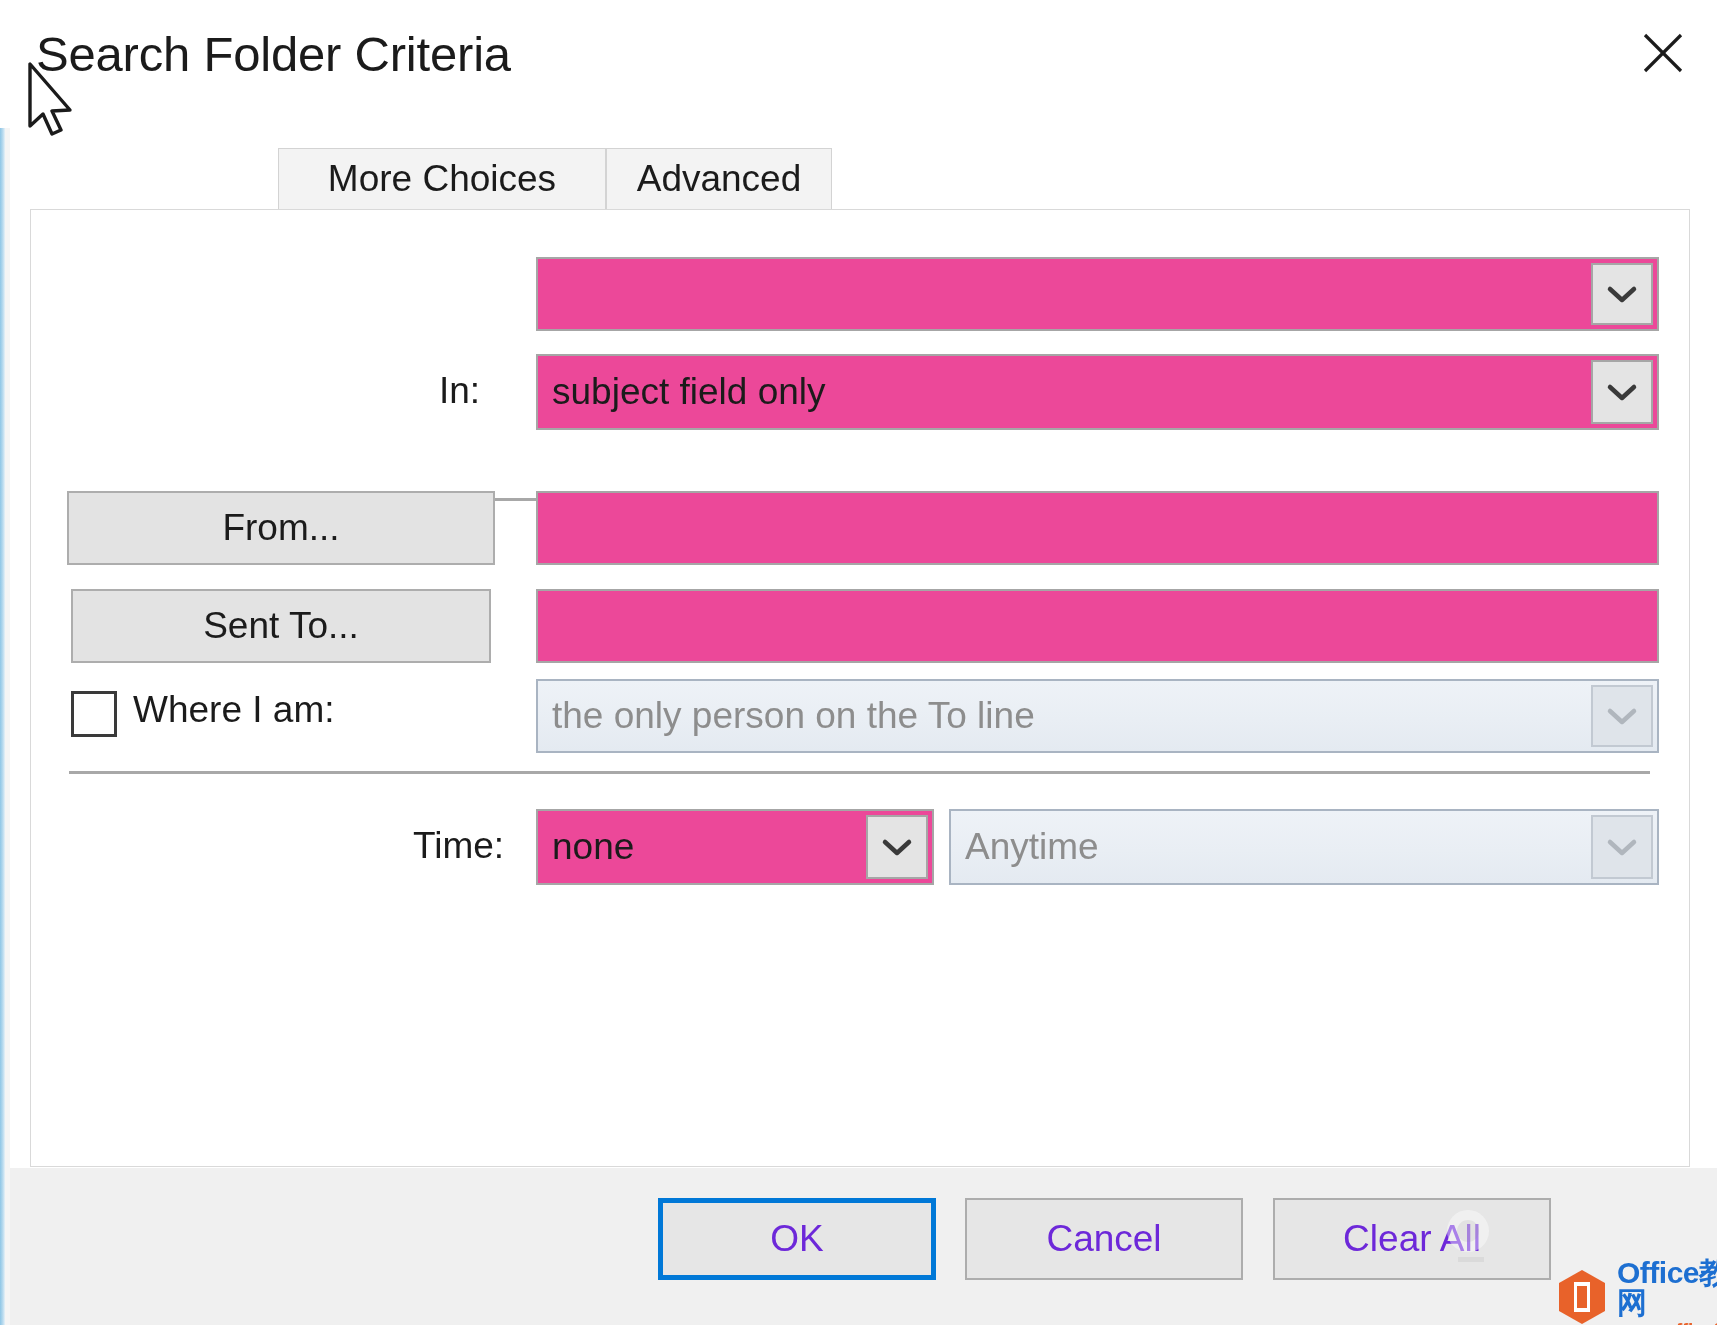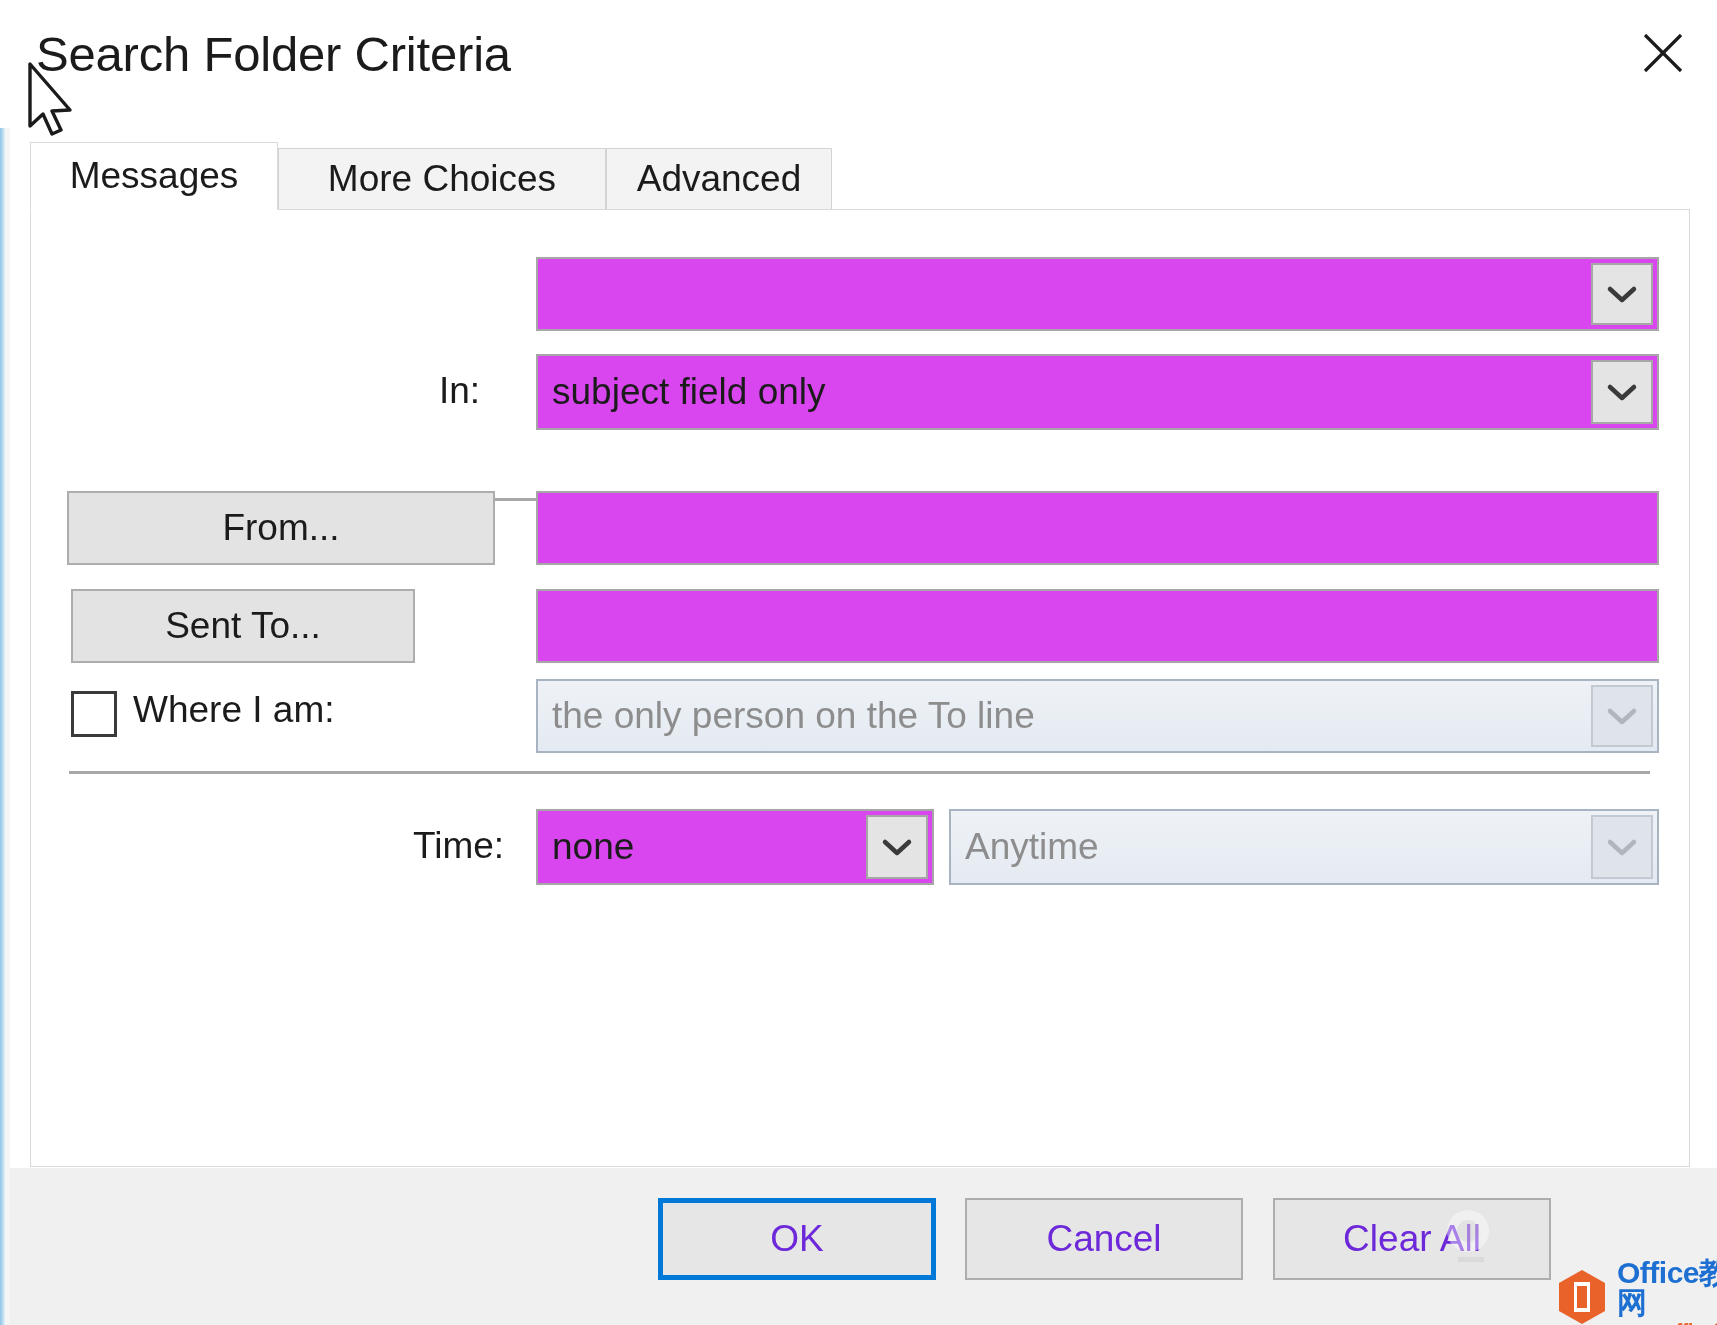--- a/index.html
+++ b/index.html
@@ -105,21 +105,21 @@
     position: absolute;
     font-size: 37px;
     color: #1b1b1b;
     white-space: nowrap;
   }
 
   
   .field {
     position: absolute;
     box-sizing: border-box;
-    background: #d946ef;
+    background: #ec4899;
     border: 2px solid #a6a6a6;
     display: flex;
     align-items: center;
   }
   .field .value {
     font-size: 37px;
     color: #1b1b1b;
     padding-left: 14px;
     white-space: nowrap;
     overflow: hidden;
@@ -247,23 +247,20 @@
     </div>
 
     <div class="cursor-arrow">
       <svg width="60" height="82" viewBox="0 0 60 82">
         <path d="M4,2 L4,64 L17,52 L26,72 L35,68 L26,49 L44,48 Z" fill="#ffffff" stroke="#1b1b1b" stroke-width="3.4" stroke-linejoin="round"></path>
       </svg>
     </div>
   </div>
 
   <div class="tabstrip">
-    <div class="tab tab-0 active">
-      <span>Messages</span>
-    </div>
     <div class="tab tab-1">
       <span>More Choices</span>
     </div>
     <div class="tab tab-2">
       <span>Advanced</span>
     </div>
   </div>
 
   <div class="panel">
 
@@ -294,21 +291,21 @@
 
     <div class="sep" style="left:38px; top:288px; width:1581px;"></div>
 
     <div class="pushbtn" style="left:36px; top:281px; width:428px; height:74px;">
       <span>From...</span>
     </div>
     <div class="field" style="left:505px; top:281px; width:1123px; height:74px;">
       <span class="value"></span>
     </div>
 
-    <div class="pushbtn" style="left:40px; top:379px; width:344px; height:74px;">
+    <div class="pushbtn" style="left:40px; top:379px; width:420px; height:74px;">
       <span>Sent To...</span>
     </div>
     <div class="field" style="left:505px; top:379px; width:1123px; height:74px;">
       <span class="value"></span>
     </div>
 
     <div class="checkbox" style="left:40px; top:481px;"></div>
     <div class="row-label" style="left:102px; top:479px;">Where I am:</div>
 
     <div class="field disabled" style="left:505px; top:469px; width:1123px; height:74px;">

